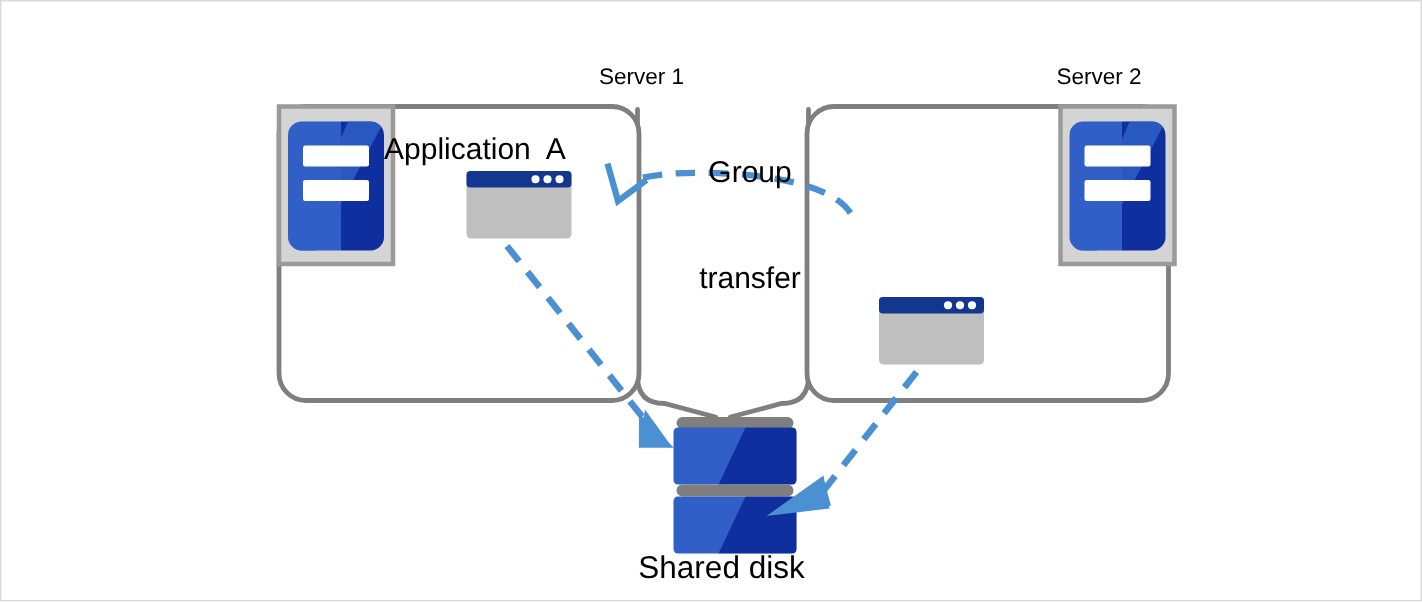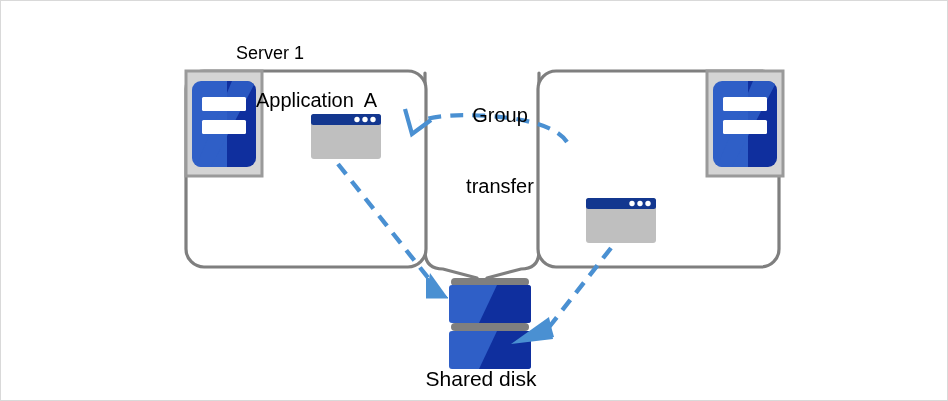--- a/index.html
+++ b/index.html
@@ -27,22 +27,22 @@
     height: 401px;
   }
   .lbl {
     position: absolute;
     color: #000000;
     font-family: "Liberation Sans", sans-serif;
     white-space: pre;
     line-height: 1.18;
   }
   .lbl-server {
-    font-size: 18px;
-    text-align: left;
+    font-size: 15px;
+    text-align: right;
   }
   .lbl-app {
     font-size: 20px;
     text-align: left;
   }
   .lbl-disk {
     font-size: 21px;
     text-align: center;
   }
   .lbl-transfer {
@@ -161,20 +161,21 @@
     <g>
       <line x1="610" y1="247" x2="545" y2="330" stroke="#4a90d2" stroke-width="4.4" stroke-dasharray="13 9"></line>
       <path d="M 553 336 L 530 340 L 548 318 Z" fill="#4a90d2"></path>
       <path d="M 510 343 L 548 316 L 552 338 Z" fill="#4a90d2"></path>
     </g>
 
   </svg>
 
   <div class="lbl lbl-server" id="server1-title">Server 1</div>
 
+  <div class="lbl lbl-server" id="server2-title">Server 2</div>
 
   <div class="lbl lbl-app" id="app-a-label">Application  A</div>
 
 
   <div class="lbl lbl-disk" id="shared-disk-label">Shared disk</div>
 
   <div class="lbl lbl-transfer" id="group-transfer-label">
     <div>Group</div>
     <div>transfer</div>
   </div>

